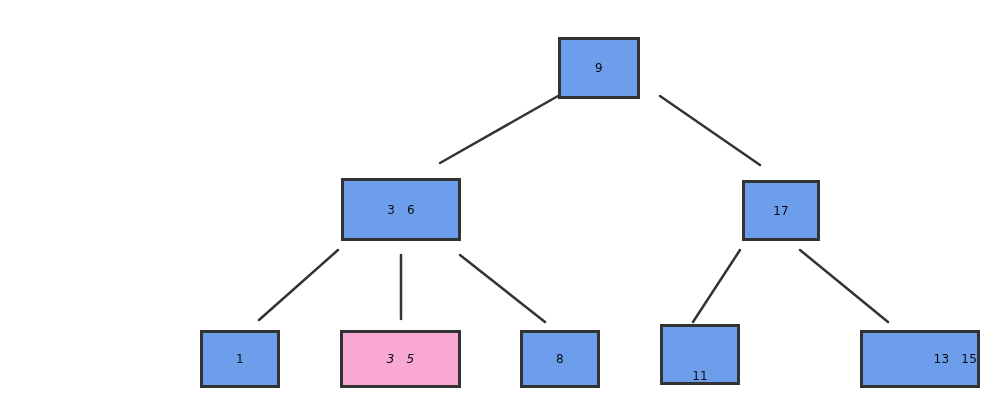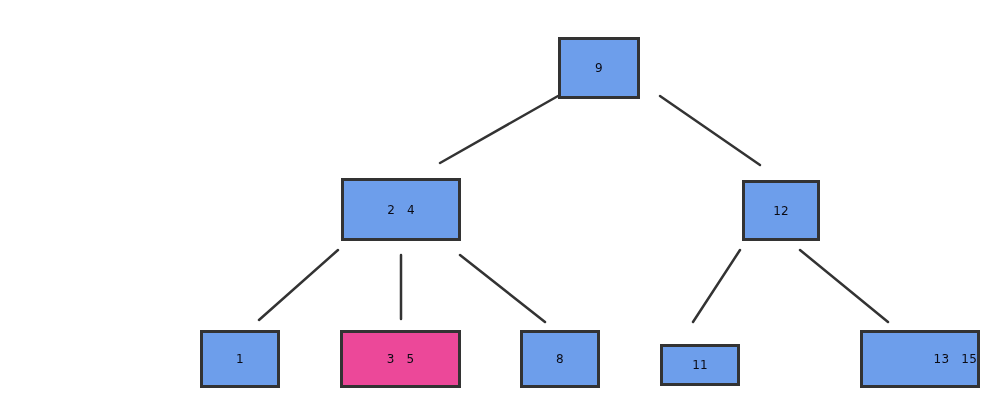--- a/index.html
+++ b/index.html
@@ -34,21 +34,22 @@
     display: flex;
     align-items: center;
     justify-content: center;
     color: #0b0b14;
     font-size: 12px;
     line-height: 1;
     white-space: pre;
     letter-spacing: 0.2px;
   }
   .node.highlight {
-    background: #ec4899;
+    background: #f9a8d4;
+    font-style: italic;
   }
   .node-label {
     display: block;
     white-space: pre;
     text-align: center;
   }
 </style>
 </head>
 <body style="background: rgb(255, 255, 255);">
 
@@ -57,21 +58,21 @@
       <line x1="558" y1="96" x2="440" y2="163" stroke="#333333" stroke-width="2.5" stroke-linecap="round"></line>
       <line x1="660" y1="96" x2="760" y2="165" stroke="#333333" stroke-width="2.5" stroke-linecap="round"></line>
       <line x1="338" y1="250" x2="259" y2="320" stroke="#333333" stroke-width="2.5" stroke-linecap="round"></line>
       <line x1="401" y1="255" x2="401" y2="319" stroke="#333333" stroke-width="2.5" stroke-linecap="round"></line>
       <line x1="460" y1="255" x2="545" y2="322" stroke="#333333" stroke-width="2.5" stroke-linecap="round"></line>
       <line x1="740" y1="250" x2="693" y2="322" stroke="#333333" stroke-width="2.5" stroke-linecap="round"></line>
       <line x1="800" y1="250" x2="888" y2="322" stroke="#333333" stroke-width="2.5" stroke-linecap="round"></line>
     </svg>
   <div id="node-layer">
       <div class="node" style="left: 558px; top: 37px; width: 82px; height: 62px;"><span class="node-label">9</span></div>
-      <div class="node" style="left: 341px; top: 178px; width: 120px; height: 63px;"><span class="node-label">2   4</span></div>
-      <div class="node" style="left: 742px; top: 180px; width: 78px; height: 61px;"><span class="node-label">12</span></div>
+      <div class="node" style="left: 341px; top: 178px; width: 120px; height: 63px;"><span class="node-label">3   6</span></div>
+      <div class="node" style="left: 742px; top: 180px; width: 78px; height: 61px;"><span class="node-label">17</span></div>
       <div class="node" style="left: 200px; top: 330px; width: 80px; height: 58px;"><span class="node-label">1</span></div>
       <div class="node highlight" style="left: 340px; top: 330px; width: 121px; height: 58px;"><span class="node-label">3   5</span></div>
       <div class="node" style="left: 520px; top: 330px; width: 80px; height: 58px;"><span class="node-label">8</span></div>
-      <div class="node" style="left: 660px; top: 344px; width: 80px; height: 42px;"><span class="node-label">11</span></div>
+      <div class="node" style="left: 660px; top: 324px; width: 80px; height: 61px; align-items: flex-end;"><span class="node-label">11</span></div>
       <div class="node" style="left: 860px; top: 330px; width: 120px; height: 58px; justify-content: flex-end;"><span class="node-label">13   15</span></div>
     </div>
 </div>
 
 </body></html>

